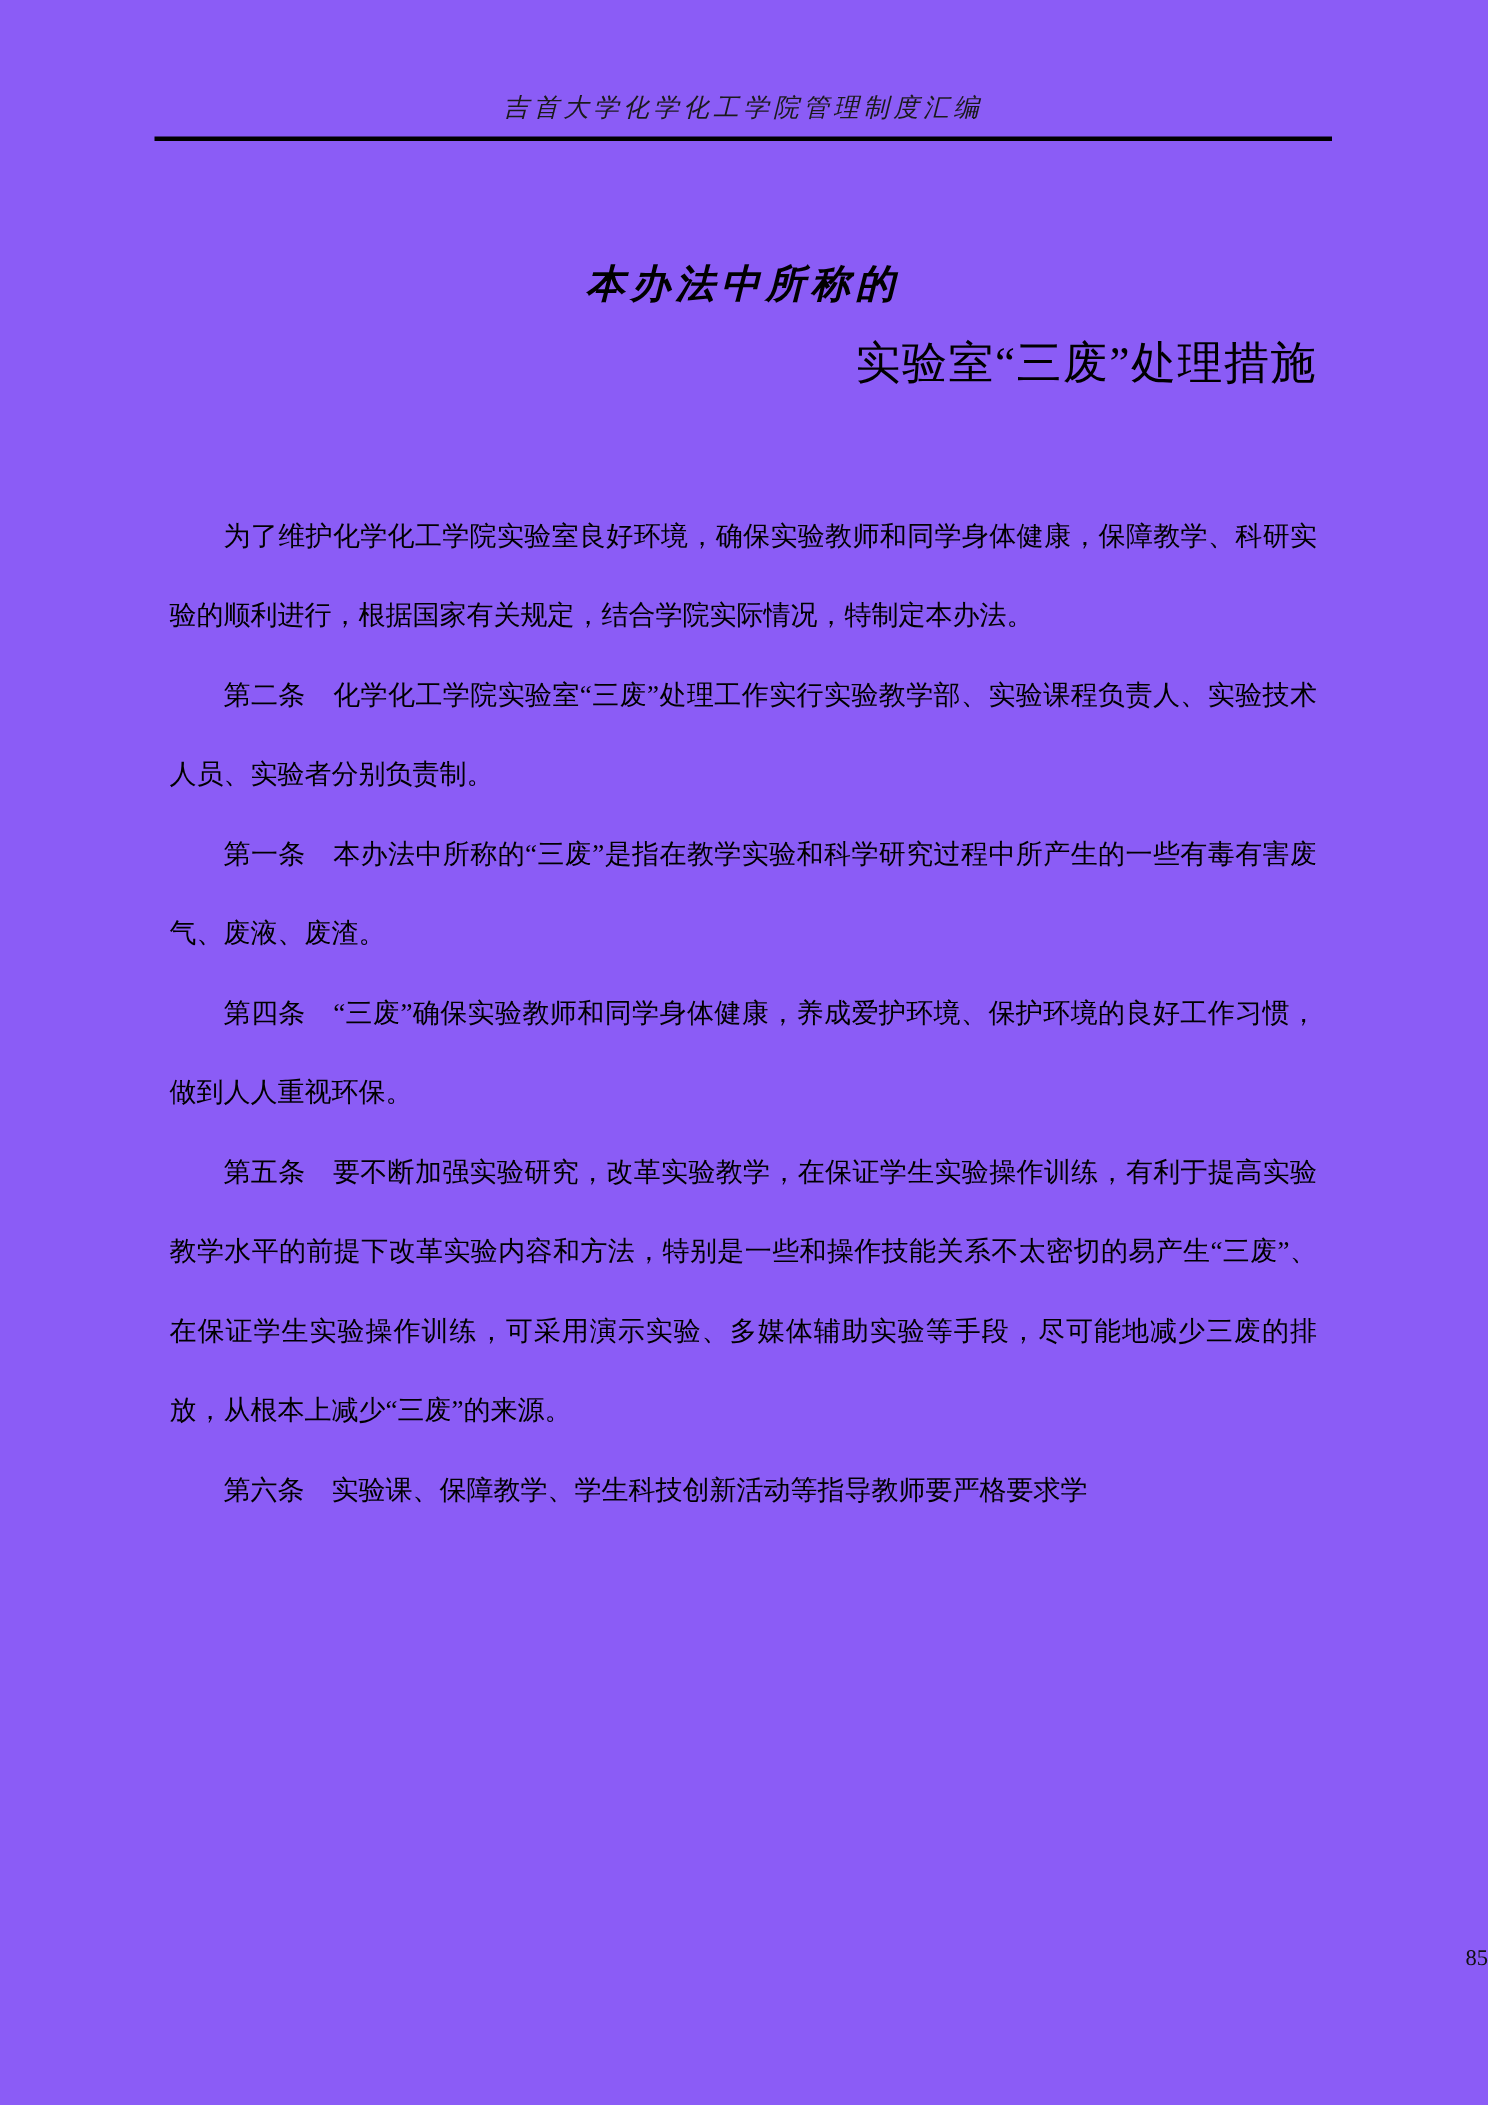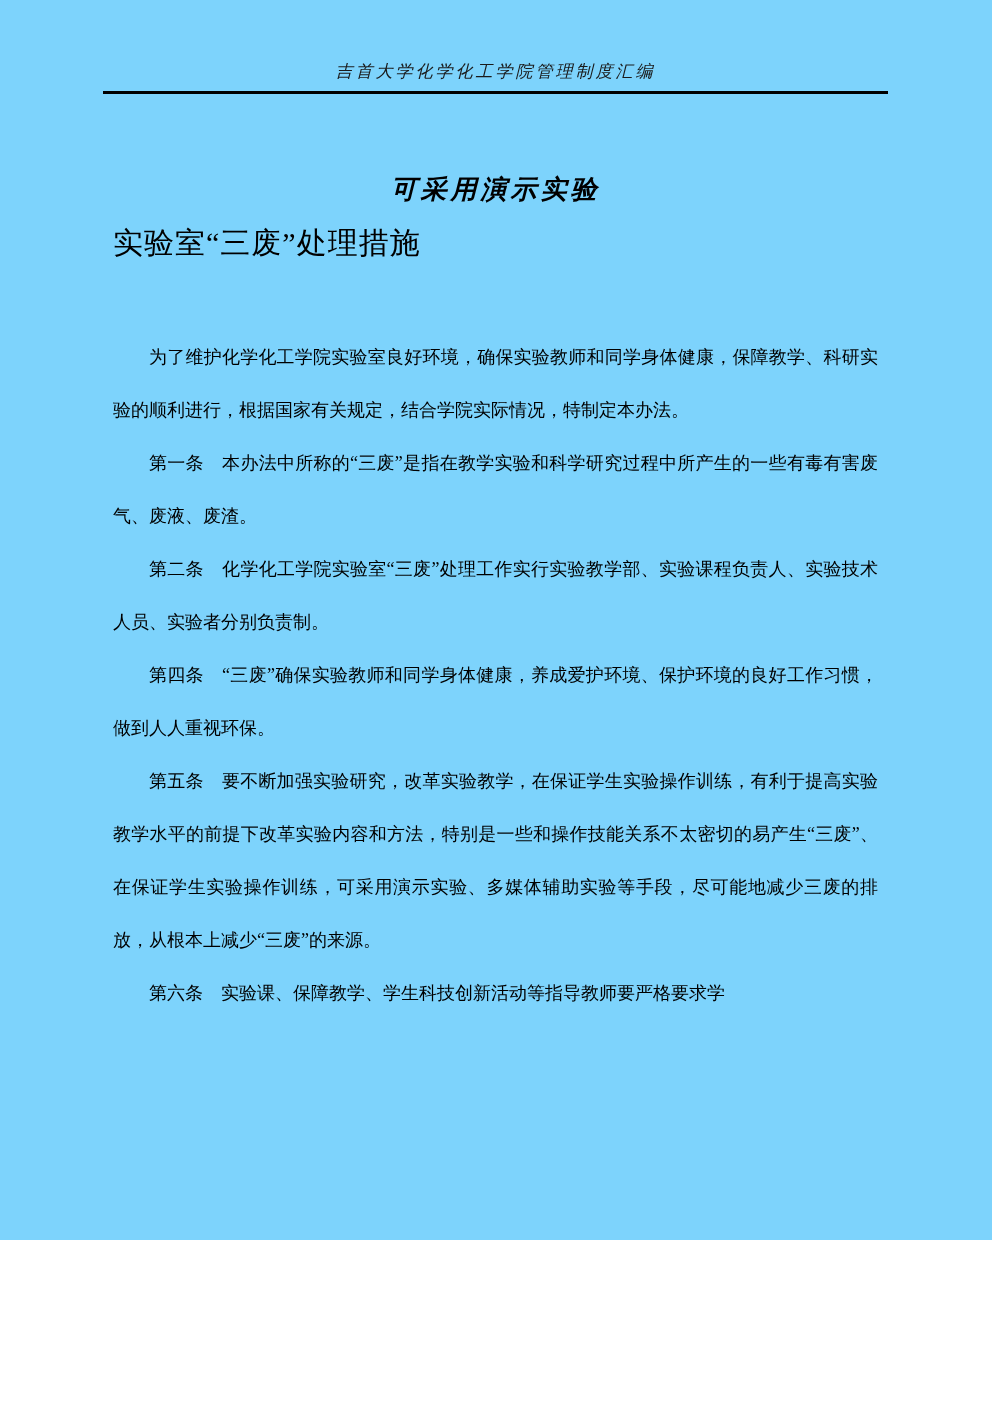--- a/index.html
+++ b/index.html
@@ -3,23 +3,23 @@
 <meta charset="utf-8">
 <style>
   html, body {
     margin: 0;
     padding: 0;
     background: #ffffff;
   }
   .page {
     position: relative;
     width: 992px;
-    height: 1240px;
+    height: 1403px;
     margin: 0 auto;
-    background: #7dd3fc;
+    background: #8b5cf6;
     color: #000000;
     font-family: "Liberation Serif", "DejaVu Serif", serif;
     overflow: hidden;
     box-sizing: border-box;
     padding: 0 114px 0 113px;
   }
   
   .doc-header {
     padding-top: 62px;
     text-align: center;
@@ -43,21 +43,21 @@
     margin: 82px 0 0 0;
     text-align: center;
     font-size: 26px;
     font-weight: bold;
     font-style: italic;           
     letter-spacing: 4px;
     line-height: 1.1;
   }
   .title-document {
     margin: 20px 0 0 0;
-    text-align: left;
+    text-align: right;
     font-size: 30px;
     font-weight: normal;
     letter-spacing: 1px;
     line-height: 1.2;
   }
   
   .doc-body {
     margin-top: 70px;
   }
   .doc-body p {
@@ -82,28 +82,28 @@
 </head>
 <body>
 
 <div class="page">
 
   <div class="doc-header">
     <span class="header-text">吉首大学化学化工学院管理制度汇编</span>
     <hr class="header-rule">
   </div>
 
-  <h1 class="title-institution">可采用演示实验</h1>
+  <h1 class="title-institution">本办法中所称的</h1>
 
   <h2 class="title-document">实验室“三废”处理措施</h2>
 
   <div class="doc-body">
     <p>为了维护化学化工学院实验室良好环境，确保实验教师和同学身体健康，保障教学、科研实验的顺利进行，根据国家有关规定，结合学院实际情况，特制定本办法。</p>
+    <p>第二条　化学化工学院实验室“三废”处理工作实行实验教学部、实验课程负责人、实验技术人员、实验者分别负责制。</p>
     <p>第一条　本办法中所称的“三废”是指在教学实验和科学研究过程中所产生的一些有毒有害废气、废液、废渣。</p>
-    <p>第二条　化学化工学院实验室“三废”处理工作实行实验教学部、实验课程负责人、实验技术人员、实验者分别负责制。</p>
     <p>第四条　“三废”确保实验教师和同学身体健康，养成爱护环境、保护环境的良好工作习惯，做到人人重视环保。</p>
     <p>第五条　要不断加强实验研究，改革实验教学，在保证学生实验操作训练，有利于提高实验教学水平的前提下改革实验内容和方法，特别是一些和操作技能关系不太密切的易产生“三废”、在保证学生实验操作训练，可采用演示实验、多媒体辅助实验等手段，尽可能地减少三废的排放，从根本上减少“三废”的来源。</p>
     <p>第六条　实验课、保障教学、学生科技创新活动等指导教师要严格要求学</p>
   </div>
 
   <div class="page-number">85</div>
 
 </div>
 
 </body></html>

